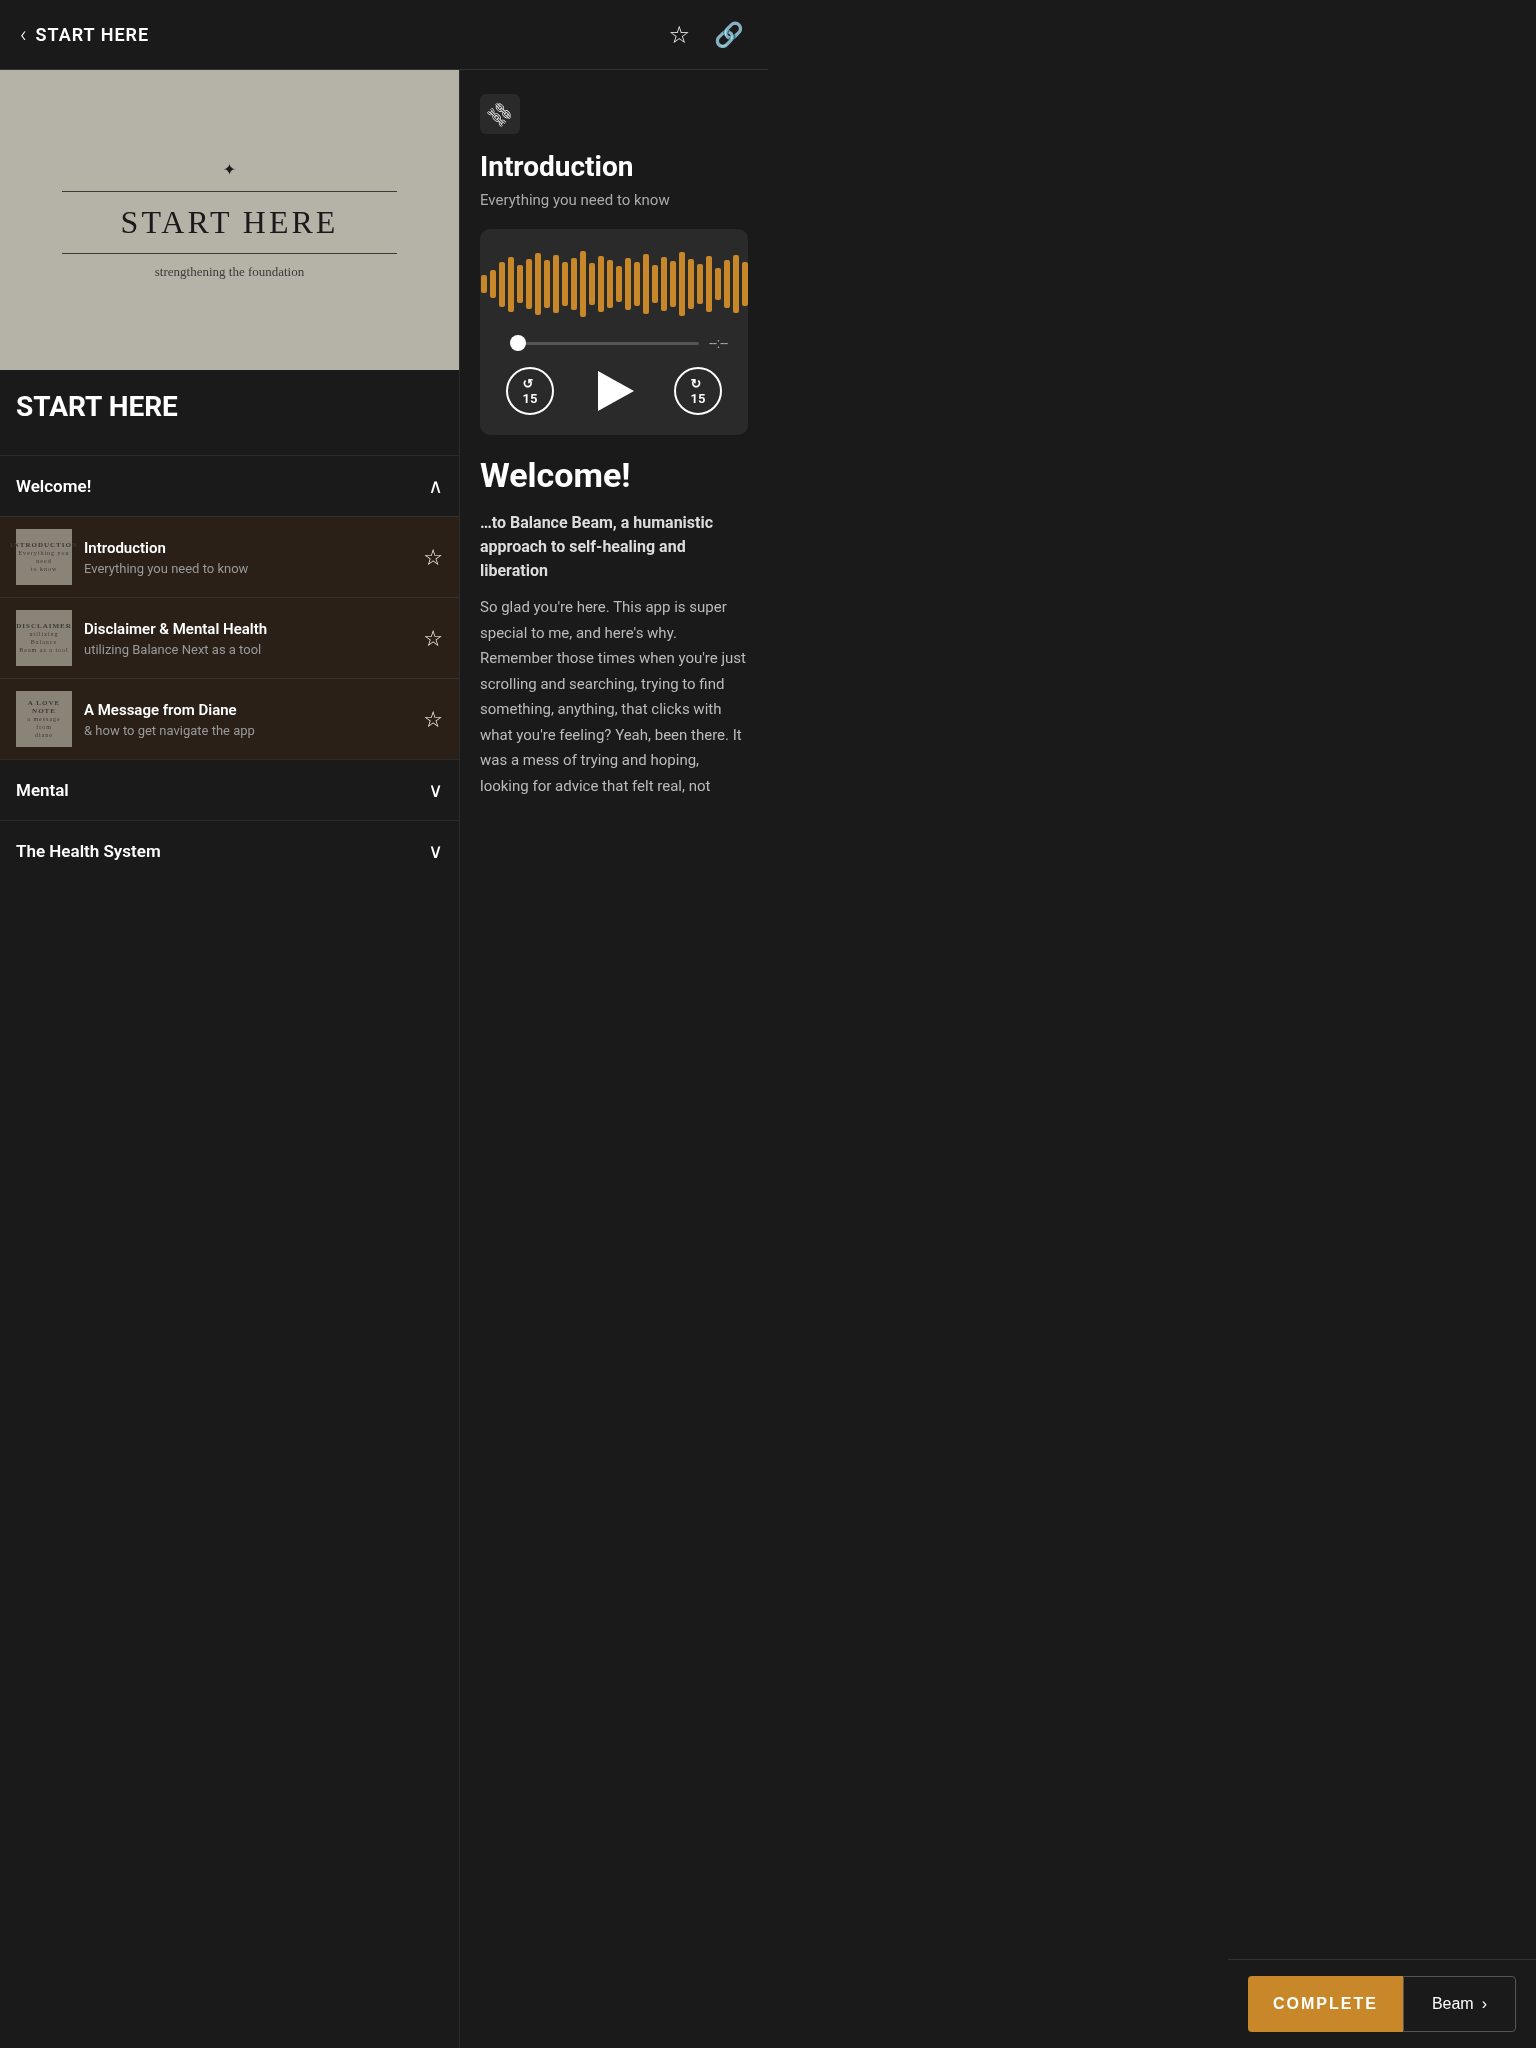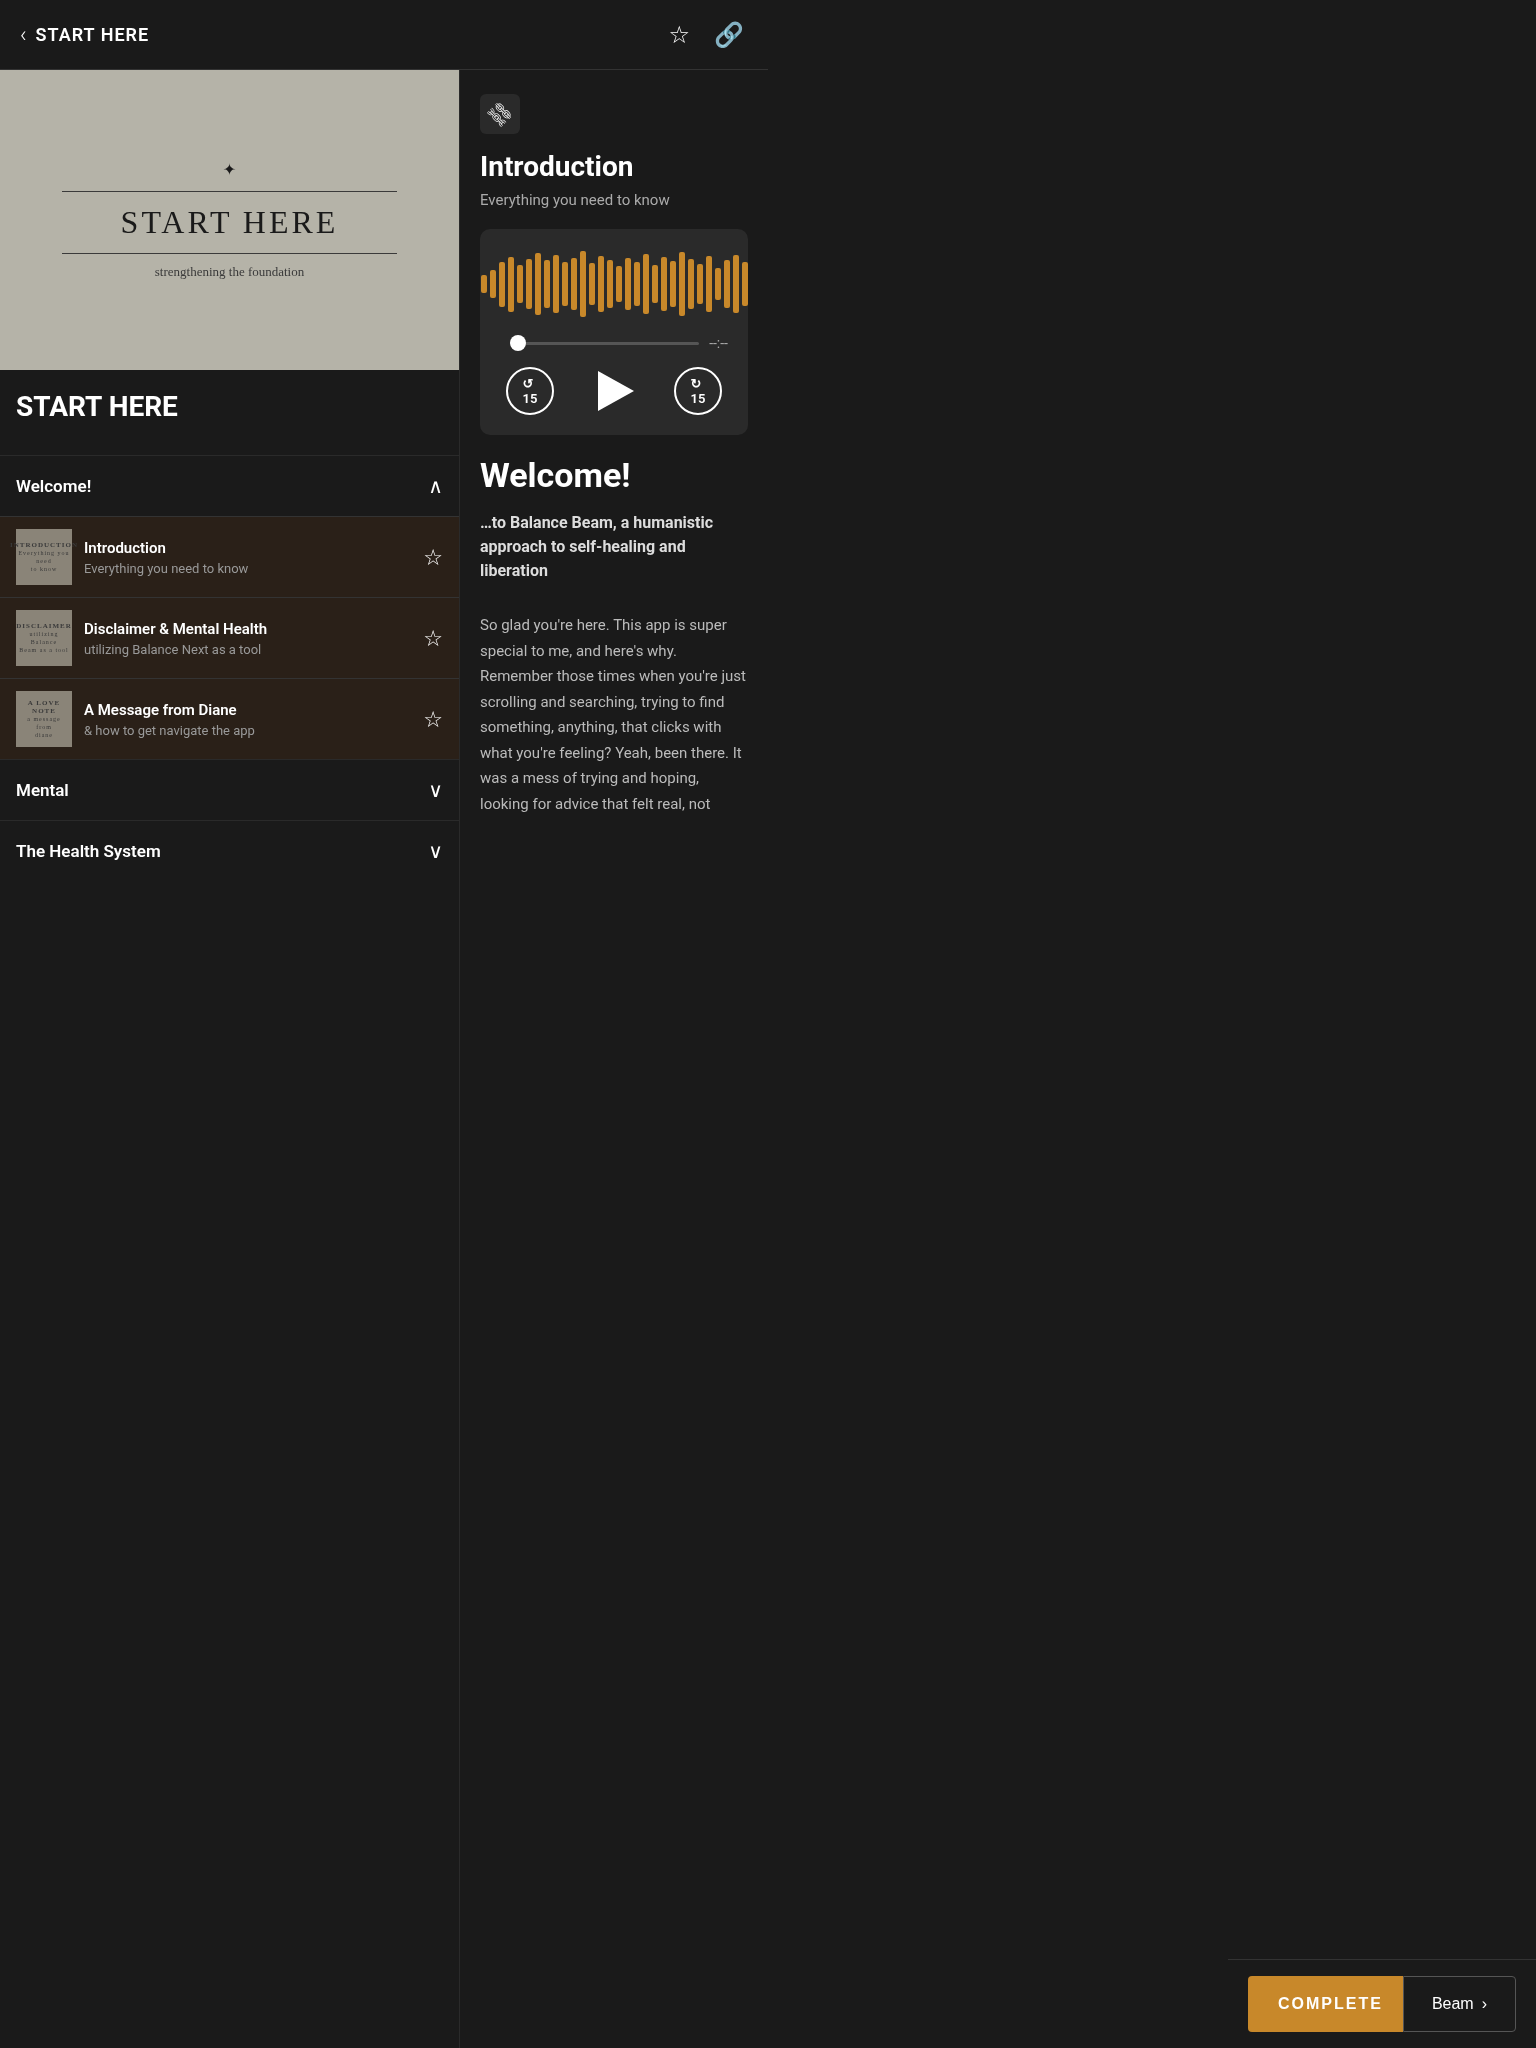--- a/index.html
+++ b/index.html
@@ -365,21 +365,21 @@
       font-size: 34px;
       font-weight: 700;
       color: #ffffff;
       margin-bottom: 16px;
     }
 
     .welcome-subheading {
       font-size: 16px;
       font-weight: 700;
       color: #dddddd;
-      margin-bottom: 30px;
+      margin-bottom: 12px;
       line-height: 1.5;
     }
 
     .welcome-body {
       font-size: 15px;
       color: #bbbbbb;
       line-height: 1.7;
     }
 
     
@@ -398,21 +398,21 @@
     .complete-btn {
       flex: 1;
       background-color: #c8882a;
       color: #ffffff;
       border: none;
       padding: 18px 20px;
       font-size: 16px;
       font-weight: 700;
       letter-spacing: 2px;
       cursor: pointer;
-      text-align: right;
+      text-align: center;
       border-radius: 4px 0 0 4px;
     }
 
     .next-btn {
       display: flex;
       align-items: center;
       justify-content: center;
       gap: 8px;
       background-color: transparent;
       color: #ffffff;

